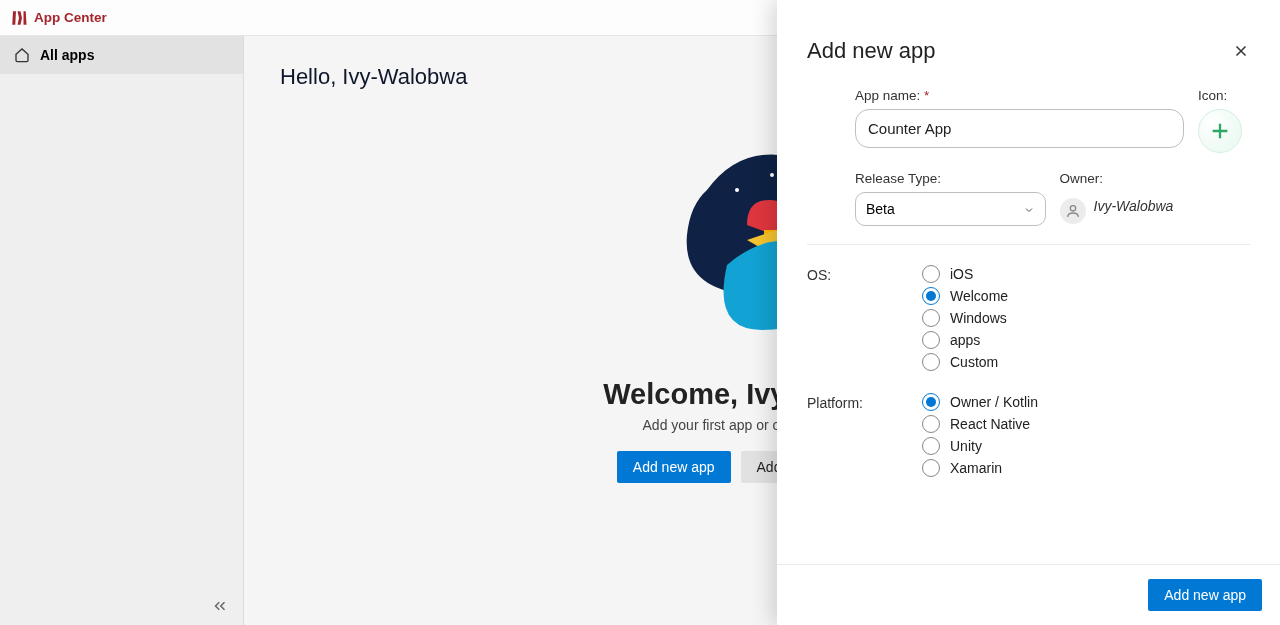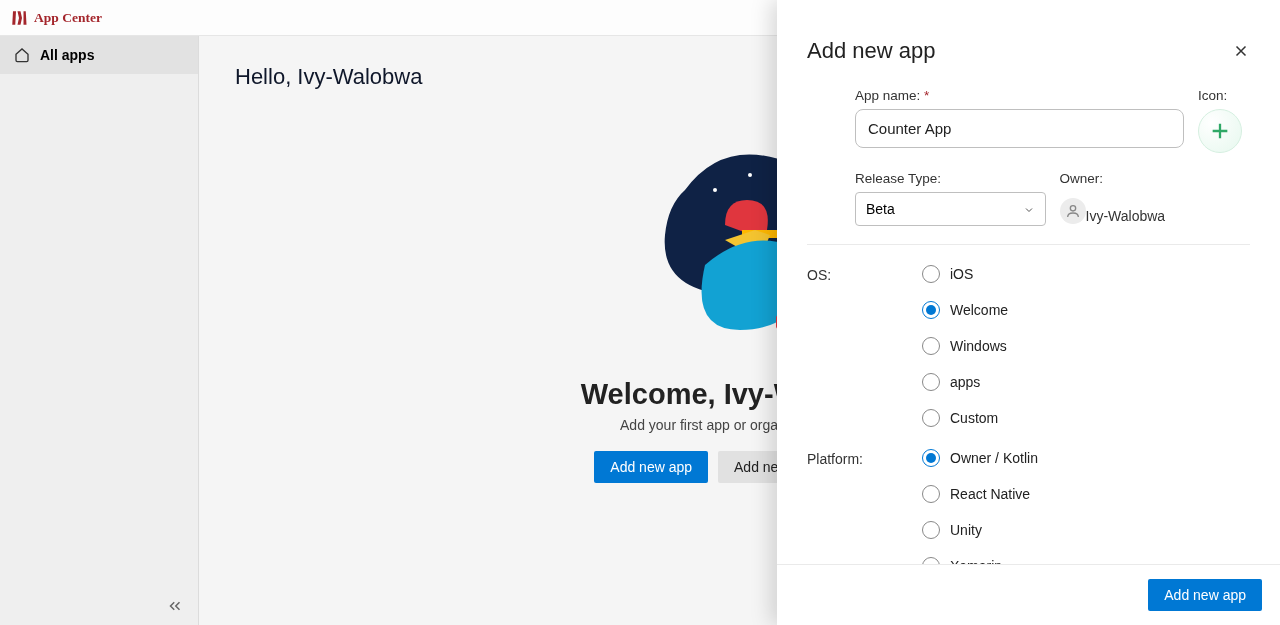--- a/index.html
+++ b/index.html
@@ -1,28 +1,28 @@
 <!DOCTYPE html>
 <html><head>
 <meta charset="utf-8">
 <style>
   * { box-sizing: border-box; margin: 0; padding: 0; }
   html, body { width: 1280px; height: 625px; font-family: "Segoe UI", Arial, sans-serif; overflow: hidden; background: #f5f5f5; }
   
   
   .topbar { height: 36px; background: #fdfdfd; border-bottom: 1px solid #e6e6e6; display: flex; align-items: center; padding: 0 10px; }
-  .brand { display: flex; align-items: center; gap: 6px; font-family: Liberation Serif, serif; }
+  .brand { display: flex; align-items: center; gap: 6px; }
   .brand-icon { width: 18px; height: 18px; }
   .brand-name { color: #a4262c; font-size: 13.5px; font-weight: 600; }
   
   
   .shell { display: flex; height: calc(625px - 36px); }
   
   
-  .sidebar { width: 199px; background: #efefef; border-right: 1px solid #dcdcdc; position: relative; text-align: right; }
+  .sidebar { width: 244px; background: #efefef; border-right: 1px solid #dcdcdc; position: relative; text-align: right; }
   .side-item { display: flex; align-items: center; gap: 10px; padding: 11px 14px; background: #e2e2e2; font-size: 14px; font-weight: 600; cursor: pointer; }
   .home-ic { width: 16px; height: 16px; }
   .collapse-chevron { position: absolute; bottom: 10px; right: 14px; width: 18px; height: 18px; color: #555; }
   
   
   .main { flex: 1; background: #f5f5f5; padding: 28px 36px; overflow: hidden; position: relative; }
   .greeting { font-size: 22px; color: #0f172a; }
   
   .welcome-block { margin-top: 40px; text-align: center; width: 580px; margin-left: auto; margin-right: auto; }
   .illus { width: 220px; height: 230px; margin: 0 auto 18px; position: relative; }
@@ -38,36 +38,36 @@
   .flyout { position: absolute; top: 0; right: 0; width: 503px; height: 625px; background: #fff; box-shadow: -6px 0 20px rgba(0,0,0,0.15); display: flex; flex-direction: column; }
   .fly-body { padding: 38px 30px 0 30px; flex: 1; overflow-y: auto; }
   .fly-head { display: flex; align-items: center; justify-content: space-between; margin-bottom: 24px; }
   .fly-title { font-size: 22px; color: #222; }
   .close-ic { width: 18px; height: 18px; cursor: pointer; color: #333; }
   
   .row { display: flex; gap: 14px; margin-bottom: 18px; align-items: flex-start; margin-left: 48px; }
   .field { flex: 1; }
   .lbl { font-size: 13.5px; color: #333; margin-bottom: 6px; display: block; }
   .req { color: #a4262c; }
-  .txt-input { width: 100%; padding: 10px 12px; font-size: 15px; border: 1px solid #bfbfbf; border-radius: 8px; color: #222; font-family: inherit; }
-  .select { width: 100%; padding: 8px 10px; font-size: 14px; border: 1px solid #bfbfbf; border-radius: 4px; background: #fff; display: flex; justify-content: space-between; align-items: center; cursor: pointer; }
+  .txt-input { width: 100%; padding: 10px 12px; font-size: 15px; border: 1px solid #bfbfbf; border-radius: 14px; color: #222; font-family: inherit; }
+  .select { width: 100%; padding: 8px 10px; font-size: 14px; border: 1px solid #bfbfbf; border-radius: 10px; background: #fff; display: flex; justify-content: space-between; align-items: center; cursor: pointer; }
   .chev-d { width: 12px; height: 12px; }
   
   .icon-picker { width: 44px; height: 44px; border-radius: 22px; background: radial-gradient(circle at 30% 30%, #ffffff, #e6f8ee); display: flex; align-items: center; justify-content: center; border: 1px solid #d5efe0; cursor: pointer; margin-top: 2px; }
   .plus-svg { width: 22px; height: 22px; }
   
-  .owner-val { display: flex; align-items: flex-end; padding-top: 6px; }
+  .owner-val { display: flex; align-items: flex-start; gap: 8px; padding-top: 6px; font-style: italic; }
   .owner-avatar { width: 26px; height: 26px; border-radius: 50%; background: #ececec; display: flex; align-items: center; justify-content: center; }
   .owner-name { font-size: 14px; color: #333; }
   
   .divider { border: none; border-top: 1px solid #eaeaea; margin: 8px 0 20px; }
   
   .radio-section { display: flex; margin-bottom: 22px; justify-content: space-between; }
   .radio-label { width: 115px; font-size: 14px; color: #333; padding-top: 2px; }
-  .radio-list { flex: 1; display: flex; flex-direction: column; gap: 18px; }
+  .radio-list { flex: 1; display: flex; flex-direction: column; gap: 4px; }
   .radio-opt { display: flex; align-items: center; gap: 10px; cursor: pointer; font-size: 14px; color: #222; }
   .radio { width: 18px; height: 18px; border: 1px solid #888; border-radius: 50%; position: relative; flex-shrink: 0; }
   .radio.checked { border-color: #0078d4; }
   .radio.checked::after { content: ""; position: absolute; top: 3px; left: 3px; width: 10px; height: 10px; border-radius: 50%; background: #0078d4; }
   
   .fly-foot { border-top: 1px solid #eaeaea; padding: 14px 18px; display: flex; justify-content: flex-end; background: #fff; }
 </style>
 </head>
 <body>
 

